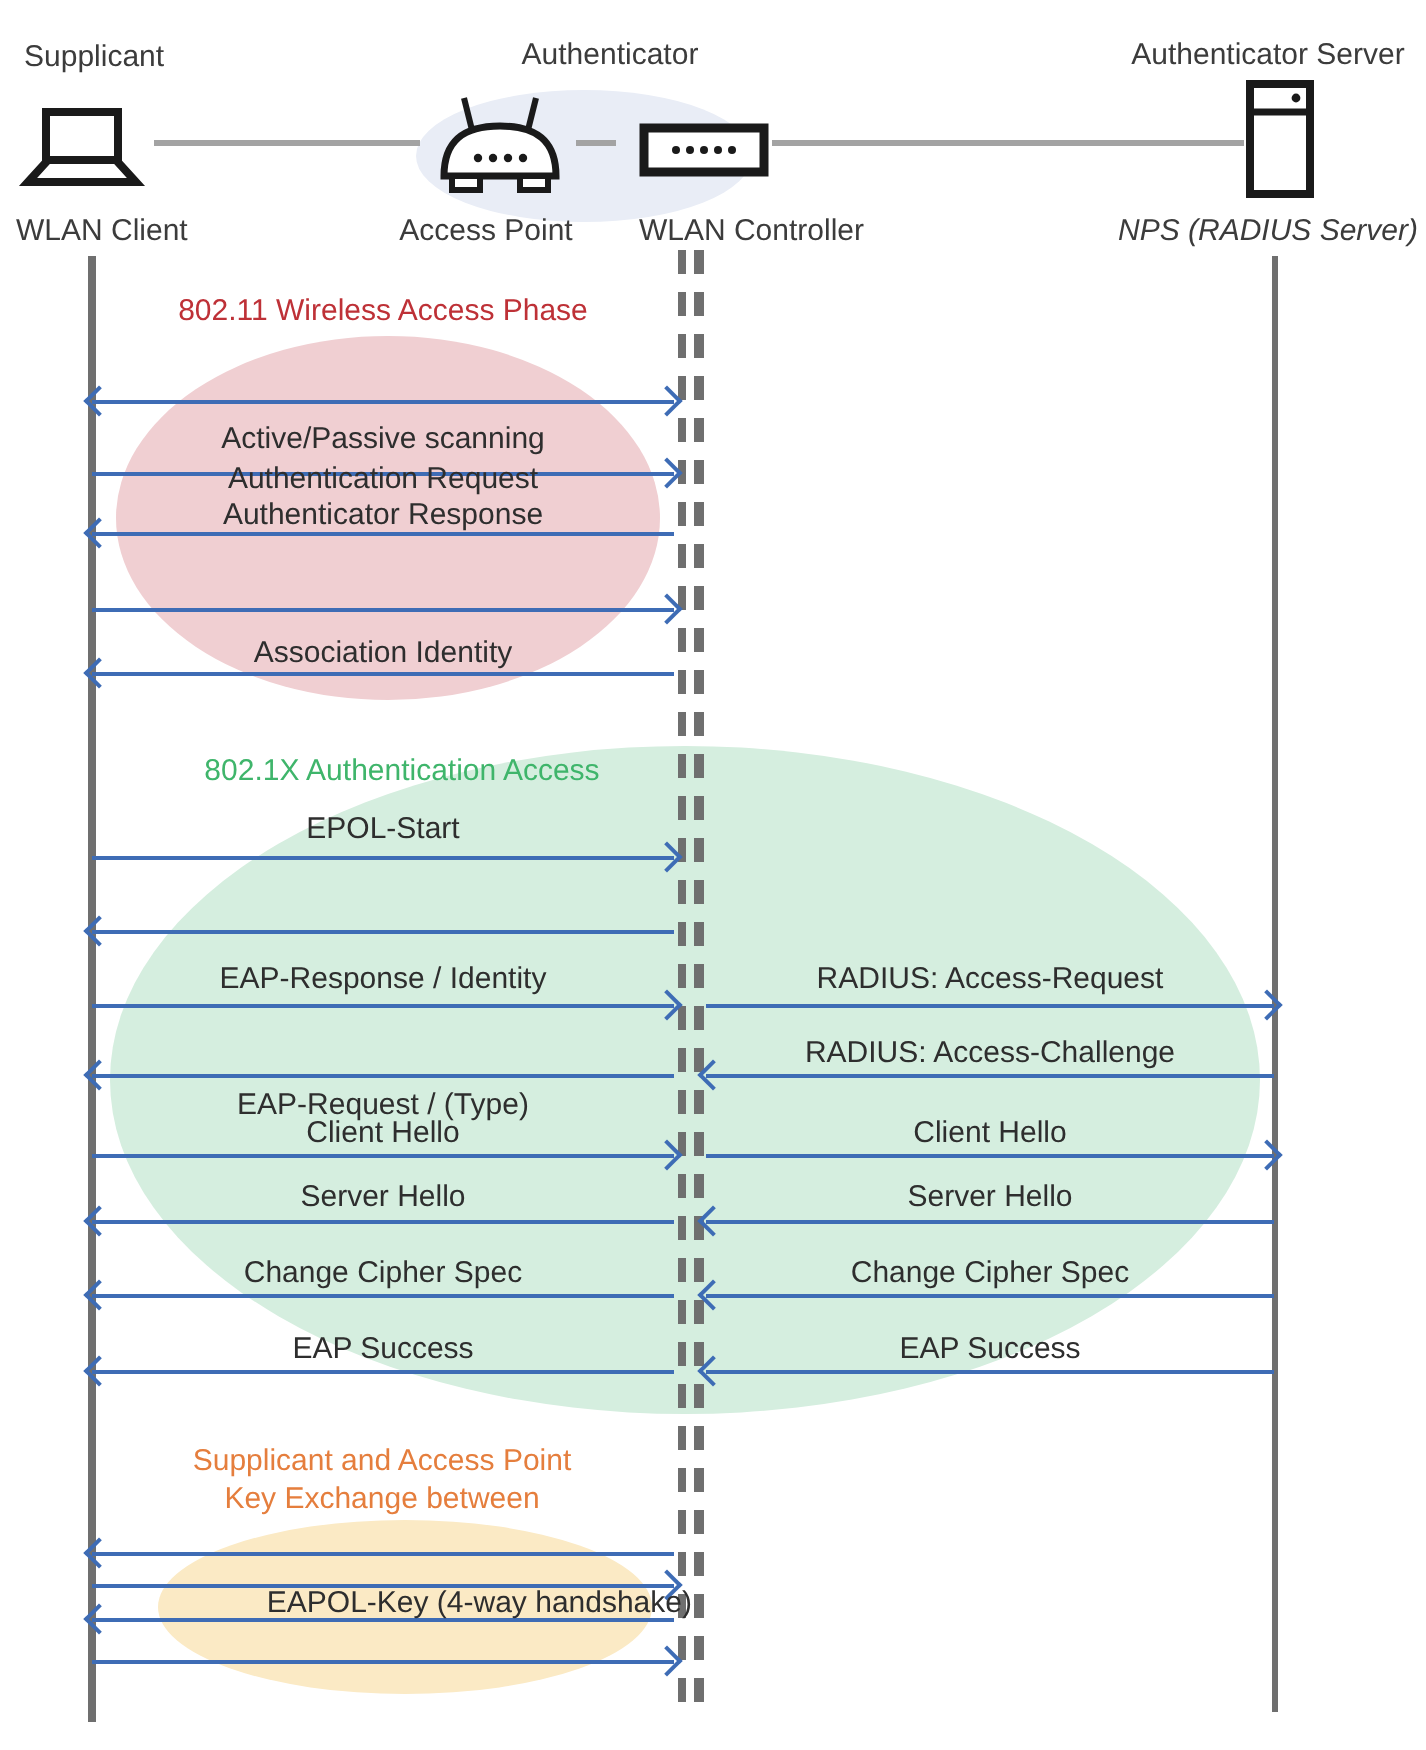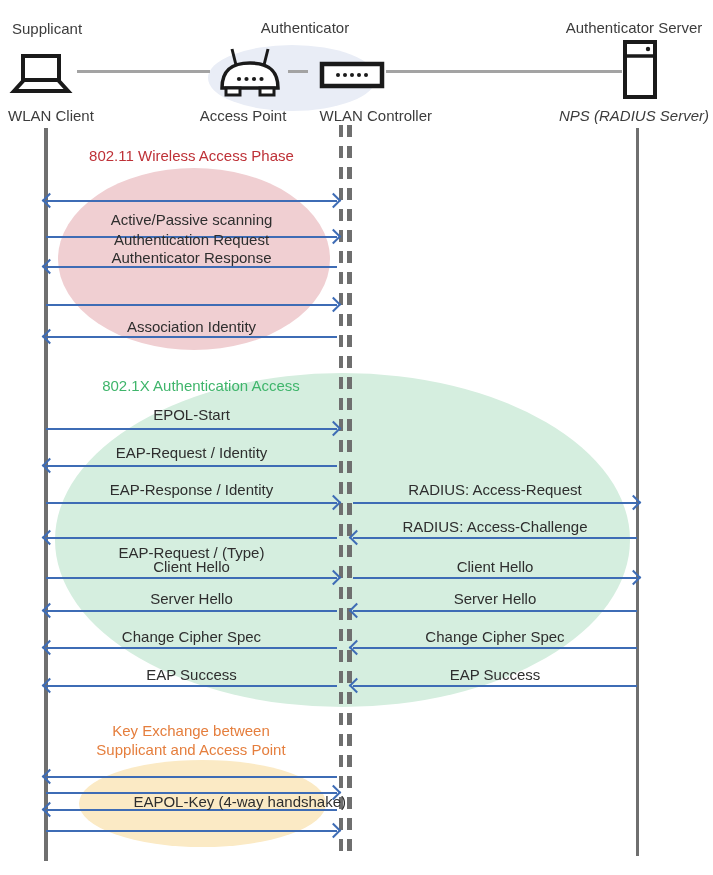--- a/index.html
+++ b/index.html
@@ -93,22 +93,22 @@
   <div class="dashedline" style="left:347px;top:125px;height:730px;"></div>
   <div class="lifeline" style="left:635.5px;top:128px;width:3.5px;height:728px;"></div>
 
   <div class="ellipse" style="left:58px;top:168px;width:272px;height:182px;background:var(--p1fill);"></div>
   <div class="ellipse" style="left:55px;top:373px;width:575px;height:334px;background:var(--p2fill);"></div>
   <div class="ellipse" style="left:79px;top:760px;width:247px;height:87px;background:var(--p3fill);"></div>
 
   <div class="phase-title ctr" style="left:46px;top:146px;width:291px;color:var(--p1title);">802.11 Wireless Access Phase</div>
   <div class="phase-title ctr" style="left:51px;top:376px;width:300px;color:var(--p2title);">802.1X Authentication Access</div>
   <div class="phase-title ctr" style="left:46px;top:721px;width:290px;color:var(--p3title);">
+    <div>Supplicant and Access Point</div>
     <div>Key Exchange between</div>
-    <div>Supplicant and Access Point</div>
   </div>
 
   <div class="msg-label lane-l" style="top:183px;margin-top:28px;">Active/Passive scanning</div>
   <div class="arrow" style="left:46px;top:200px;width:291px;">
       <i class="head l"></i>
       <i class="head r"></i>
     </div>
 
   <div class="msg-label lane-l" style="top:203px;margin-top:28px;">Authentication Request</div>
   <div class="arrow" style="left:46px;top:236px;width:291px;">
@@ -127,21 +127,20 @@
   <div class="msg-label lane-l" style="top:318px;">Association Identity</div>
   <div class="arrow" style="left:46px;top:336px;width:291px;">
       <i class="head l"></i>
     </div>
 
   <div class="msg-label lane-l" style="top:406px;">EPOL-Start</div>
   <div class="arrow" style="left:46px;top:428px;width:291px;">
       <i class="head r"></i>
     </div>
 
-  <div class="msg-label lane-l" style="top:444px;">EAP-Request / Identity</div>
   <div class="arrow" style="left:46px;top:465px;width:291px;">
       <i class="head l"></i>
     </div>
 
   <div class="msg-label lane-l" style="top:481px;">EAP-Response / Identity</div>
   <div class="arrow" style="left:46px;top:502px;width:291px;">
       <i class="head r"></i>
     </div>
 
   <div class="msg-label lane-l" style="top:544px;">EAP-Request / (Type)</div>

